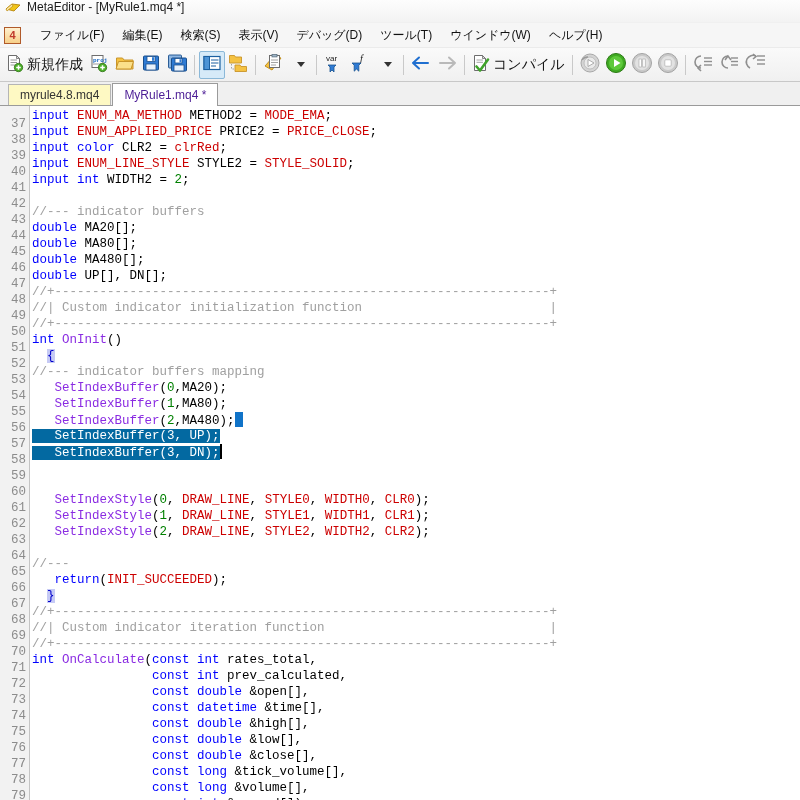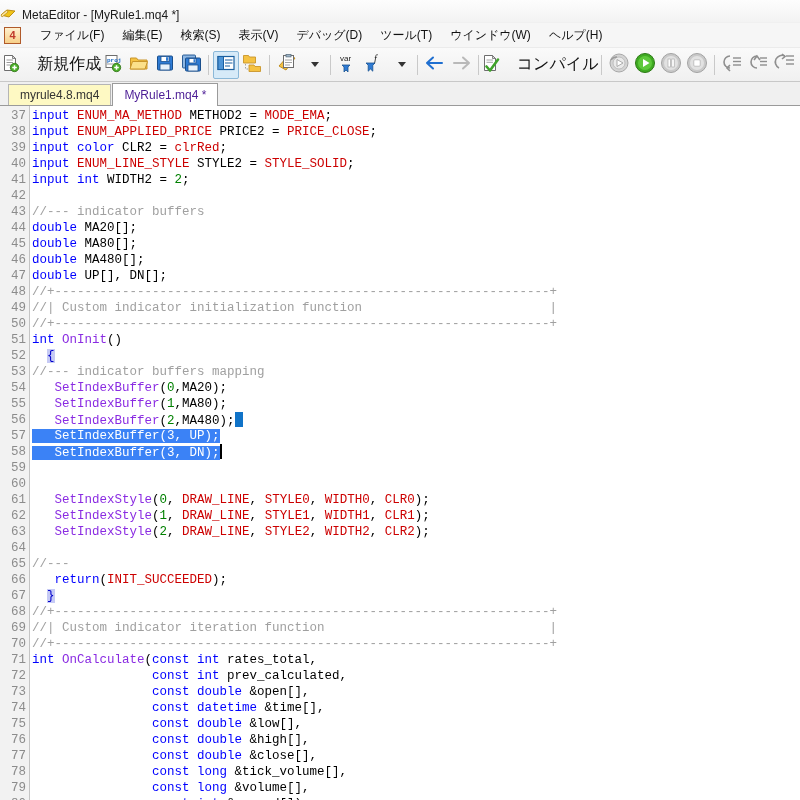--- a/index.html
+++ b/index.html
@@ -20,21 +20,22 @@
     background: #ffffff;
     display: flex;
     flex-direction: column;
   }
 
   
   .titlebar {
     height: 22px;
     background: linear-gradient(to bottom, #fdfdfd 0%, #f3f3f3 100%);
     display: flex;
-    align-items: flex-end;
+    align-items: flex-start;
+    padding-left: 5px;
     flex: 0 0 auto;
     border-bottom: 1px solid #f0f0f0;
   }
   .app-icon {
     width: 16px; height: 16px;
     position: relative;
     margin-right: 6px;
     flex: 0 0 auto;
   }
   .title-text {
@@ -91,23 +92,23 @@
     min-width: 26px;
     display: flex;
     align-items: center;
     justify-content: center;
     padding: 0 2px;
     position: relative;
     box-sizing: border-box;
   }
   .tb-btn.labeled { padding: 0 3px 0 2px; }
   .tb-label {
-    font-size: 16px;
+    font-size: 14px;
     color: #111;
-    margin-left: 16px;
+    margin-left: 2px;
     white-space: nowrap;
     font-family: "Liberation Sans", sans-serif;
   }
   .tb-sep {
     width: 1px;
     height: 20px;
     background: #c9c9c9;
     margin: 0 4px;
     flex: 0 0 auto;
   }
@@ -166,21 +167,21 @@
     position: relative;
     background: #ffffff;
     overflow: hidden;
     display: flex;
   }
   .gutter {
     width: 30px;
     background: #f2f2f2;
     border-right: 1px solid #c4c4c4;
     flex: 0 0 auto;
-    padding-top: 2px;
+    padding-top: 10px;
     box-sizing: border-box;
   }
   .gutter .ln {
     height: 16px;
     line-height: 16px;
     font-family: "Liberation Mono", monospace;
     font-size: 12.5px;
     color: #8c8c8c;
     text-align: right;
     padding-right: 3px;
@@ -204,21 +205,21 @@
 
   
   .t-kw   { color: #0000ff; }
   .t-const{ color: #cc0000; }            
   .t-num  { color: #008000; }            
   .t-fn   { color: #8a2be2; }            
   .t-cmt  { color: #a0a0a0; }            
   .t-id   { color: #000000; }
   .t-op   { color: #000000; }
 
-  .sel { background: #3b82f6; color: #ffffff !important; }
+  .sel { background: #0369a1; color: #ffffff !important; }
 
   .brace-hl { background: #c6caf5; color: #0000cc; }
 
   .caret-bar {
     display: inline-block;
     width: 8px;
     height: 15px;
     background: #1073c8;
     vertical-align: -3px;
   }
@@ -592,22 +593,22 @@
         <div class="code-line"><span class="t-cmt">//---</span></div>
         <div class="code-line"><span class="t-op">   </span><span class="t-kw">return</span><span class="t-op">(</span><span class="t-const">INIT_SUCCEEDED</span><span class="t-op">);</span></div>
         <div class="code-line"><span class="t-op">  </span><span class="brace-hl">}</span></div>
         <div class="code-line"><span class="t-cmt">//+------------------------------------------------------------------+</span></div>
         <div class="code-line"><span class="t-cmt">//| Custom indicator iteration function                              |</span></div>
         <div class="code-line"><span class="t-cmt">//+------------------------------------------------------------------+</span></div>
         <div class="code-line"><span class="t-kw">int</span><span class="t-op"> </span><span class="t-fn">OnCalculate</span><span class="t-op">(</span><span class="t-kw">const</span><span class="t-op"> </span><span class="t-kw">int</span><span class="t-id"> rates_total,</span></div>
         <div class="code-line"><span class="t-op">                </span><span class="t-kw">const</span><span class="t-op"> </span><span class="t-kw">int</span><span class="t-id"> prev_calculated,</span></div>
         <div class="code-line"><span class="t-op">                </span><span class="t-kw">const</span><span class="t-op"> </span><span class="t-kw">double</span><span class="t-id"> &amp;open[],</span></div>
         <div class="code-line"><span class="t-op">                </span><span class="t-kw">const</span><span class="t-op"> </span><span class="t-kw">datetime</span><span class="t-id"> &amp;time[],</span></div>
+        <div class="code-line"><span class="t-op">                </span><span class="t-kw">const</span><span class="t-op"> </span><span class="t-kw">double</span><span class="t-id"> &amp;high[],</span></div>
         <div class="code-line"><span class="t-op">                </span><span class="t-kw">const</span><span class="t-op"> </span><span class="t-kw">double</span><span class="t-id"> &amp;low[],</span></div>
-        <div class="code-line"><span class="t-op">                </span><span class="t-kw">const</span><span class="t-op"> </span><span class="t-kw">double</span><span class="t-id"> &amp;high[],</span></div>
         <div class="code-line"><span class="t-op">                </span><span class="t-kw">const</span><span class="t-op"> </span><span class="t-kw">double</span><span class="t-id"> &amp;close[],</span></div>
         <div class="code-line"><span class="t-op">                </span><span class="t-kw">const</span><span class="t-op"> </span><span class="t-kw">long</span><span class="t-id"> &amp;tick_volume[],</span></div>
         <div class="code-line"><span class="t-op">                </span><span class="t-kw">const</span><span class="t-op"> </span><span class="t-kw">long</span><span class="t-id"> &amp;volume[],</span></div>
         <div class="code-line"><span class="t-op">                </span><span class="t-kw">const</span><span class="t-op"> </span><span class="t-kw">int</span><span class="t-id"> &amp;spread[])</span></div>
       </div>
   </div>
 
 </div>
 
 </body></html>

